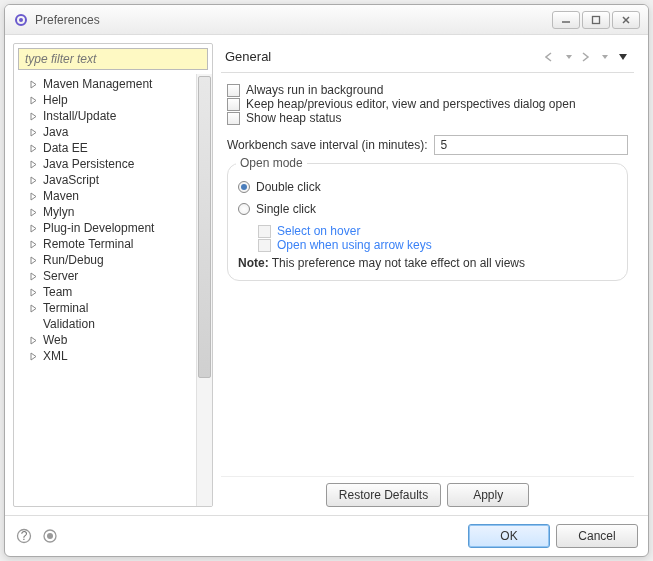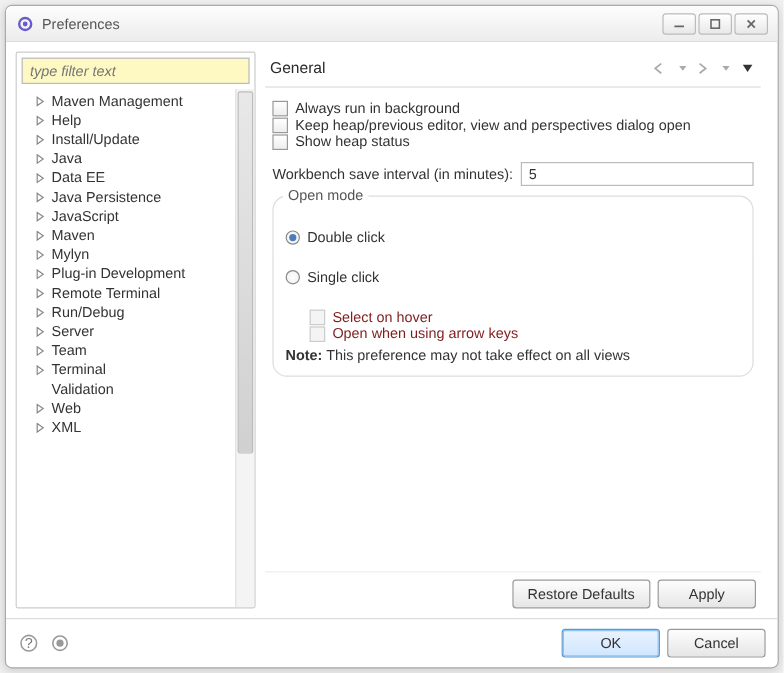--- a/index.html
+++ b/index.html
@@ -21,33 +21,33 @@
 .sb-scroll{width:16px;background:#f4f4f4;border-left:1px solid #e0e0e0;position:relative}
 .sb-thumb{position:absolute;left:1px;right:1px;top:2px;height:70%;background:linear-gradient(#e8e8e8,#d0d0d0);border:1px solid #bbb;border-radius:2px}
 .main{flex:1;display:flex;flex-direction:column;padding:0 6px 0 8px}
 .main-header{display:flex;align-items:center;border-bottom:1px solid #ddd;padding:6px 4px 8px}
 .main-header h2{font-size:13px;font-weight:normal;color:#2a2a2a;flex:1}
 .nav-ico{width:14px;height:14px;margin-left:4px;color:#888;cursor:pointer;display:flex;align-items:center;justify-content:center}
 .content{flex:1;padding:10px 6px;color:#444}
 .chk-row{display:flex;align-items:center;margin:0 0}
 .chk{width:13px;height:13px;border:1px solid #999;background:linear-gradient(#fff,#eee);margin-right:6px;cursor:pointer}
 .chk.disabled{border-color:#ccc;background:#f4f4f4;cursor:default}
-.lbl.disabled{color:#7f1d1d}
+.lbl.disabled{color:#3b82f6}
 .field-row{display:flex;align-items:center;margin:10px 0 8px}
 .field-row label{margin-right:6px}
 .txt-in{flex:1;border:1px solid #bbb;padding:2px 6px;background:#fff}
 .group{border:1px solid #ddd;border-radius:12px;padding:8px 10px 10px;margin-top:4px;position:relative}
 .group-title{position:absolute;top:-8px;left:8px;background:#fff;padding:0 4px;color:#555}
-.radio-row{display:flex;align-items:center;margin:19px 0}
+.radio-row{display:flex;align-items:center;margin:8px 0}
 .radio{width:12px;height:12px;border:1px solid #888;border-radius:50%;margin-right:6px;background:radial-gradient(#fff,#eee);display:flex;align-items:center;justify-content:center;cursor:pointer}
 .radio.sel::after{content:"";width:6px;height:6px;background:#4a7dbb;border-radius:50%}
 .indent{margin-left:20px}
 .note{margin-top:4px}
 .note b{font-weight:bold}
-.btn-row{display:flex;justify-content:flex-end;gap:6px;padding:6px 4px 0;border-top:1px solid #eee}
+.btn-row{display:flex;justify-content:center;gap:6px;padding:6px 4px 0;border-top:1px solid #eee}
 .footer{display:flex;align-items:center;padding:8px 10px;border-top:1px solid #ddd}
 .footer .left{flex:1;display:flex;gap:8px;align-items:center}
 .btn{min-width:82px;padding:4px 12px;border:1px solid #999;border-radius:3px;background:linear-gradient(#fdfdfd,#e6e6e6);cursor:pointer;text-align:center}
 .btn.primary{border-color:#5a9bd5;background:linear-gradient(#eaf3ff,#cfe6ff);box-shadow:0 0 0 1px #8fc3f2 inset}
 .help-ico,.rec-ico{width:18px;height:18px;color:#888;cursor:pointer;display:flex;align-items:center;justify-content:center;border-radius:50%}
 svg{display:block}
 </style>
 </head>
 <body>
 

